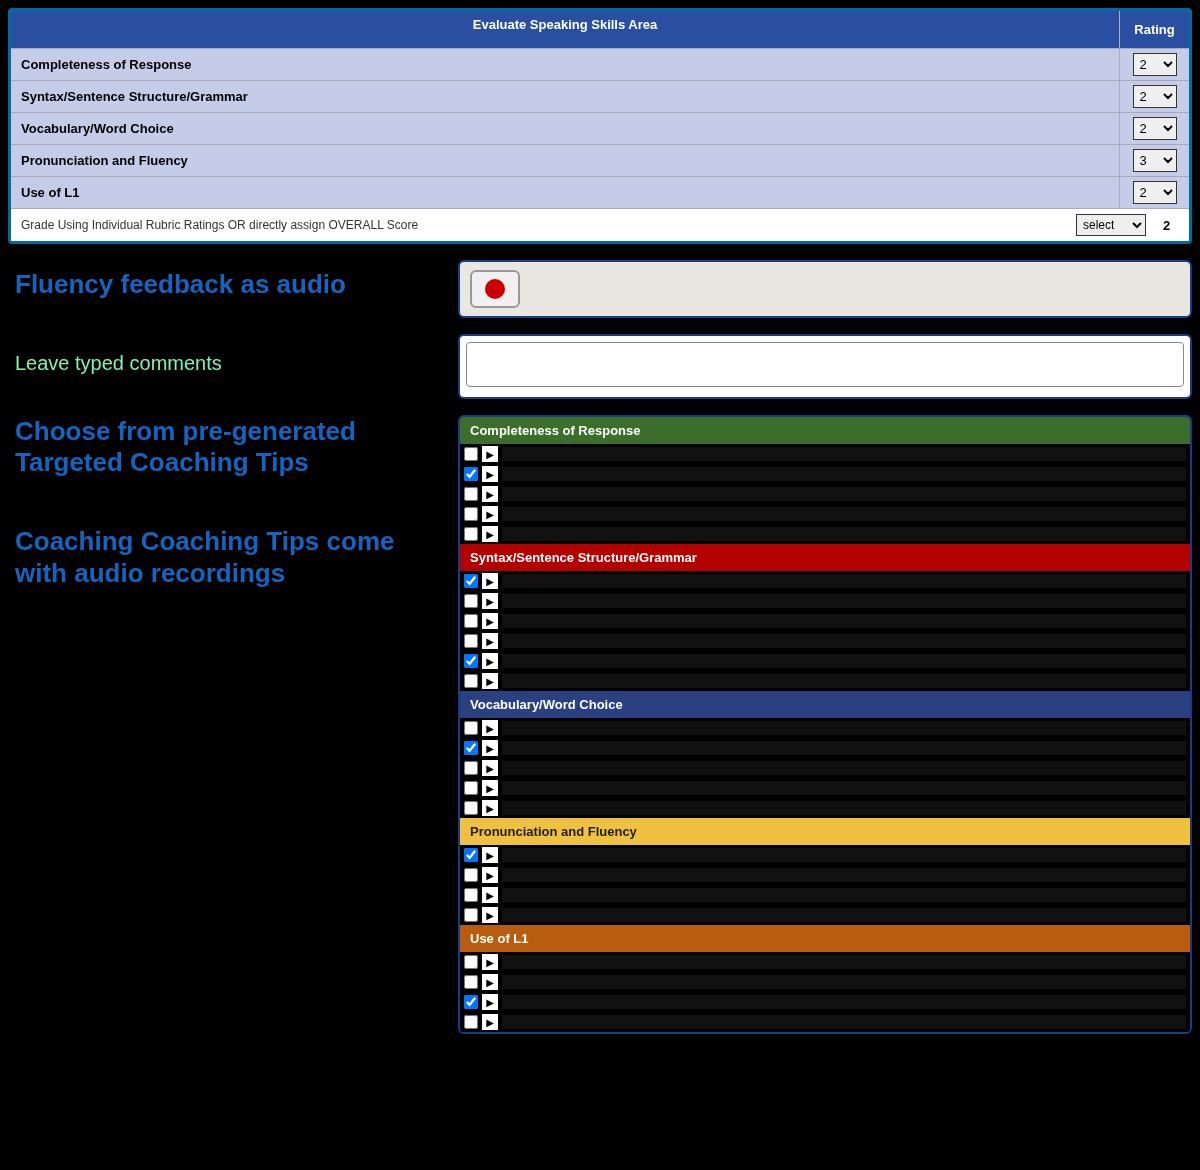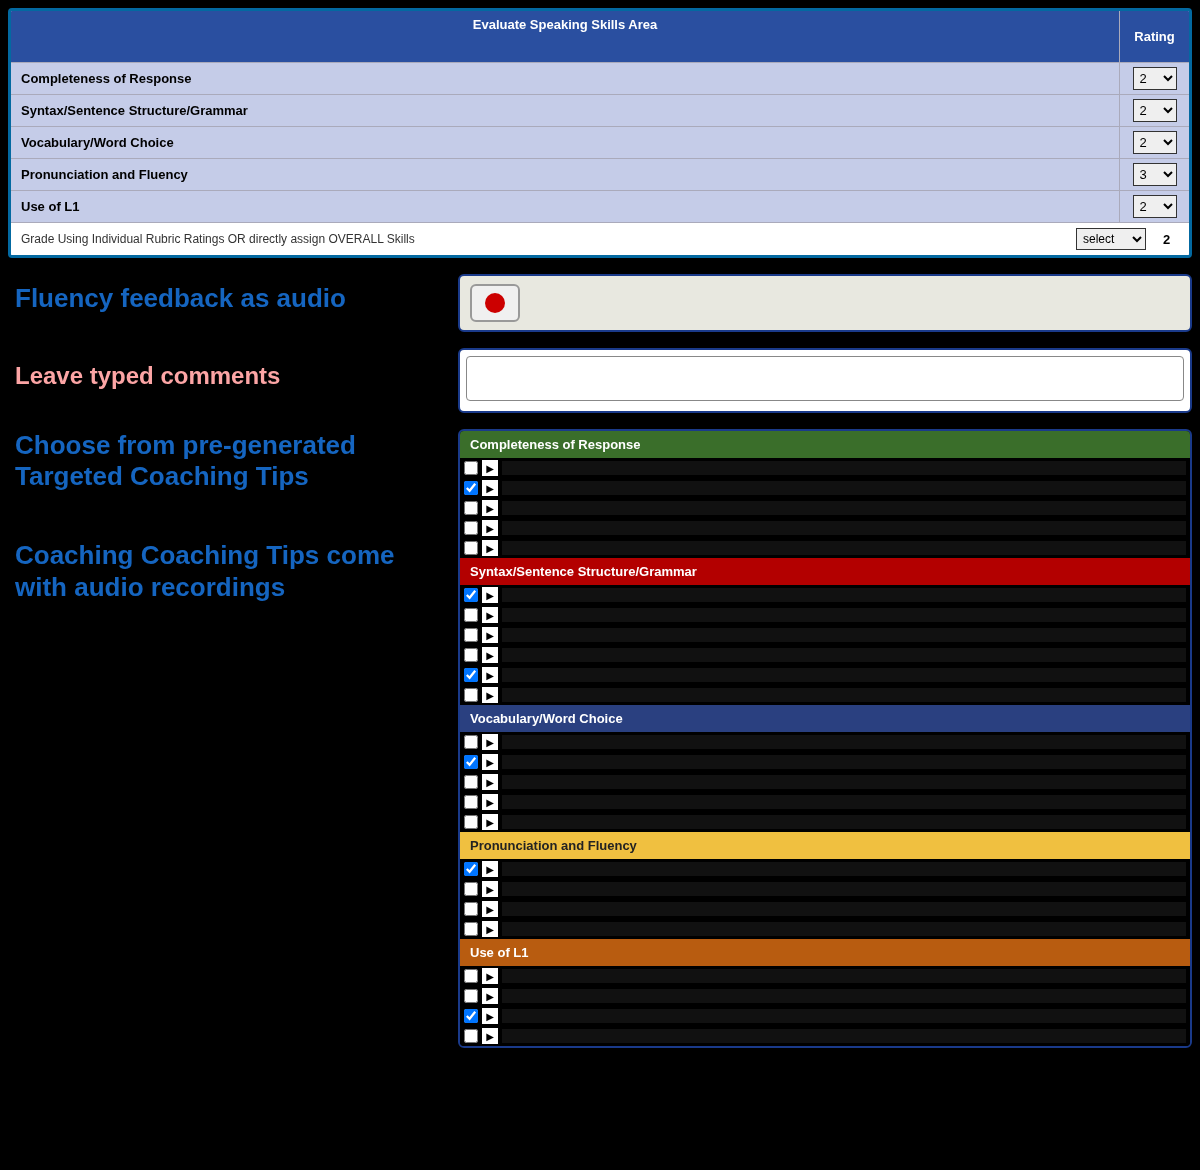--- a/index.html
+++ b/index.html
@@ -34,21 +34,21 @@
       font-weight: bold;
       font-size: 13px;
     }
     .rubric-header .col-skill {
       flex: 1;
       padding: 6px 10px;
       text-align: center;
     }
     .rubric-header .col-rating {
       width: 70px;
-      padding: 18px 5px;
+      padding: 11px 5px;
       text-align: center;
       border-left: 1px solid #aab;
     }
     .rubric-row {
       display: flex;
       align-items: center;
       border-top: 1px solid #aab;
       background: #c5cce8;
     }
     .rubric-row .col-skill {
@@ -287,21 +287,21 @@
         <option>1</option>
         <option selected="">2</option>
         <option>3</option>
         <option>4</option>
         <option>5</option>
       </select>
     </div>
   </div>
           </div>
         <div class="rubric-footer">
-          <div class="footer-label">Grade Using Individual Rubric Ratings OR directly assign OVERALL Skills</div>
+          <div class="footer-label">Grade Using Individual Rubric Ratings OR directly assign OVERALL Score</div>
           <select style="width:70px; font-size:12px; padding:2px; border:1px solid #333; margin-right:8px;">
             <option>select</option>
             <option>1</option>
             <option>2</option>
             <option>3</option>
             <option>4</option>
           </select>
           <div class="overall-score" style="font-size:13px; font-weight:bold; width:25px; text-align:center;">2</div>
         </div>
       </div>
@@ -316,21 +316,21 @@
       <div class="audio-section">
         <div class="record-btn">
           <div class="record-dot"></div>
         </div>
       </div>
     </div>
   </div>
 
   <div class="row-section" style="margin-top:8px; align-items:center;">
     <div class="left-col">
-      <h2 class="left-label" style="font-size:24px; color:#fca5a5; font-weight:700; font-family:'Arial Black',Arial,sans-serif;">Leave typed comments</h2>
+      <h2 class="left-label" style="font-size:20px; color:#86efac; font-weight:400; font-family:'Arial Black',Arial,sans-serif;">Leave typed comments</h2>
     </div>
     <div class="right-col">
       <div class="comment-section">
         <textarea class="comment-input" placeholder="" style=""></textarea>
       </div>
     </div>
   </div>
 
   <div class="row-section" style="margin-top:8px; align-items:flex-start;">
     <div class="left-col" style="flex-direction:column; align-items:flex-start; padding-top:5px;">

